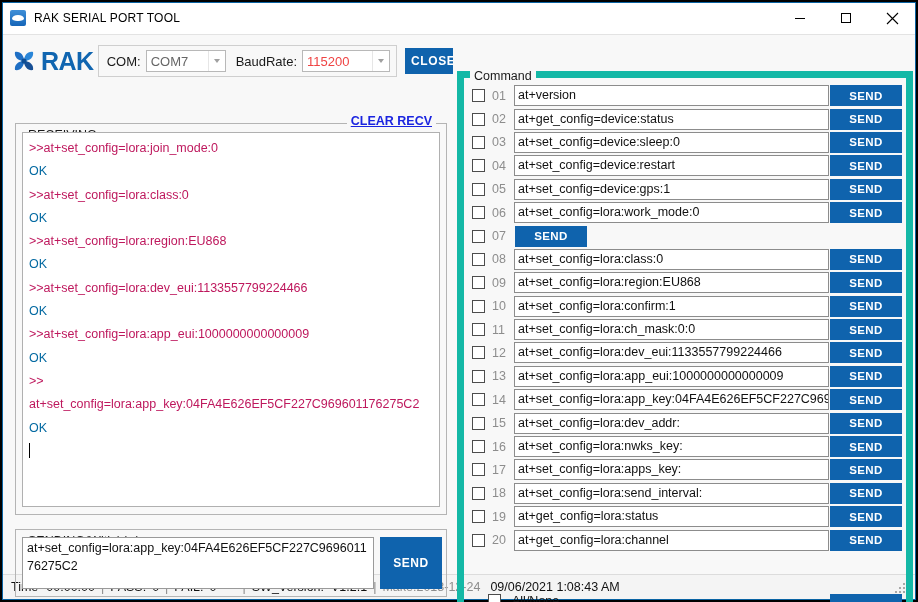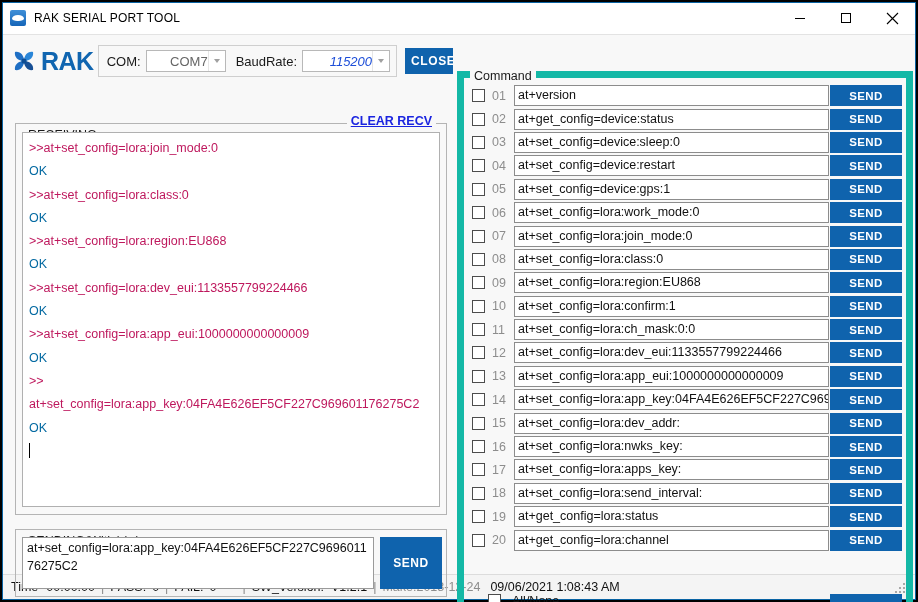--- a/index.html
+++ b/index.html
@@ -100,35 +100,35 @@
     margin-right: 5px; white-space: nowrap;
   }
   .combo {
     height: 22px;
     border: 1px solid #b8b8b8;
     background: #ffffff;
     display: flex; align-items: center;
     font-size: 13px; color: #666;
     padding-left: 4px;
   }
-  .combo .val { flex: 1 1 auto; white-space: nowrap; overflow: hidden; text-align: right; }
+  .combo .val { flex: 1 1 auto; white-space: nowrap; overflow: hidden; }
   .combo .arrow {
     width: 17px; height: 20px;
     display: flex; align-items: center; justify-content: center;
     border-left: 1px solid #e6e6e6;
   }
   .combo .arrow::after {
     content: "";
     border-left: 3.5px solid transparent;
     border-right: 3.5px solid transparent;
     border-top: 4px solid #a0a0a0;
   }
   #com-combo { width: 80px; }
   #baud-combo { width: 88px; }
-  #baud-combo .val { color: #1d4ed8; font-style: italic; }
+  #baud-combo .val { color: #ef4444; }
   .blue-btn {
     background: #0f63ad;
     color: #ffffff;
     font-size: 12px; font-weight: bold;
     letter-spacing: .6px;
     display: flex; align-items: center; justify-content: center;
     border: none;
     cursor: pointer;
   }
   #close-btn {
@@ -436,21 +436,20 @@
             </div>
             <div class="cmd-row">
               <div class="cbox"></div>
               <div class="cmd-idx">06</div>
               <div class="cmd-input">at+set_config=lora:work_mode:0</div>
               <button class="blue-btn cmd-send">SEND</button>
             </div>
             <div class="cmd-row">
               <div class="cbox"></div>
               <div class="cmd-idx">07</div>
-              <div class="cmd-input">at+set_config=lora:join_mode:0</div>
               <button class="blue-btn cmd-send">SEND</button>
             </div>
             <div class="cmd-row">
               <div class="cbox"></div>
               <div class="cmd-idx">08</div>
               <div class="cmd-input">at+set_config=lora:class:0</div>
               <button class="blue-btn cmd-send">SEND</button>
             </div>
             <div class="cmd-row">
               <div class="cbox"></div>

